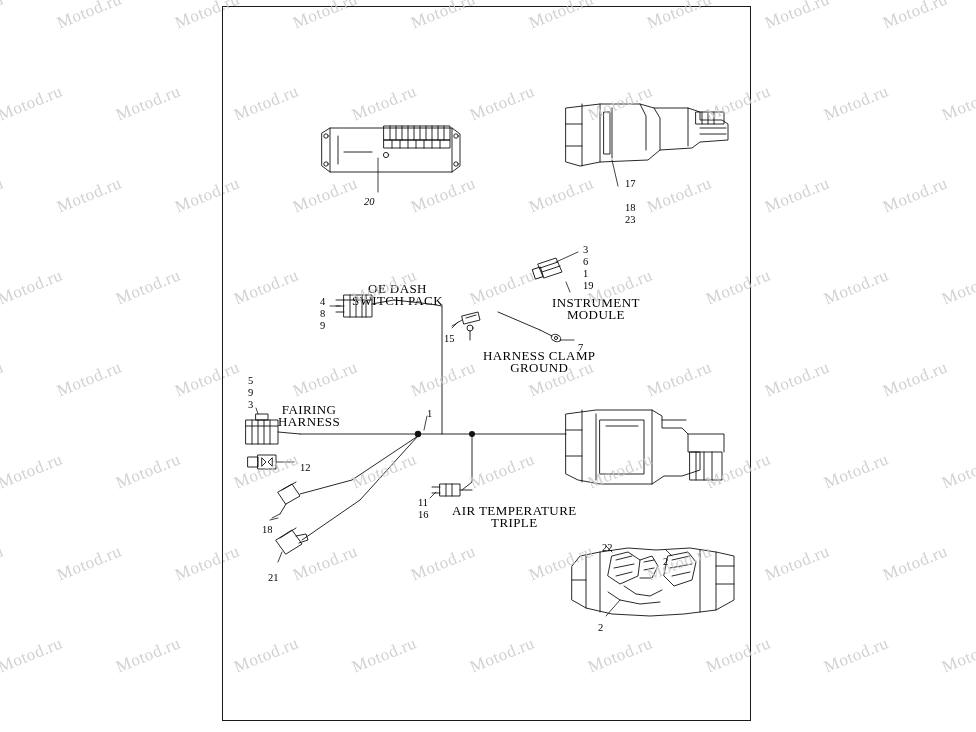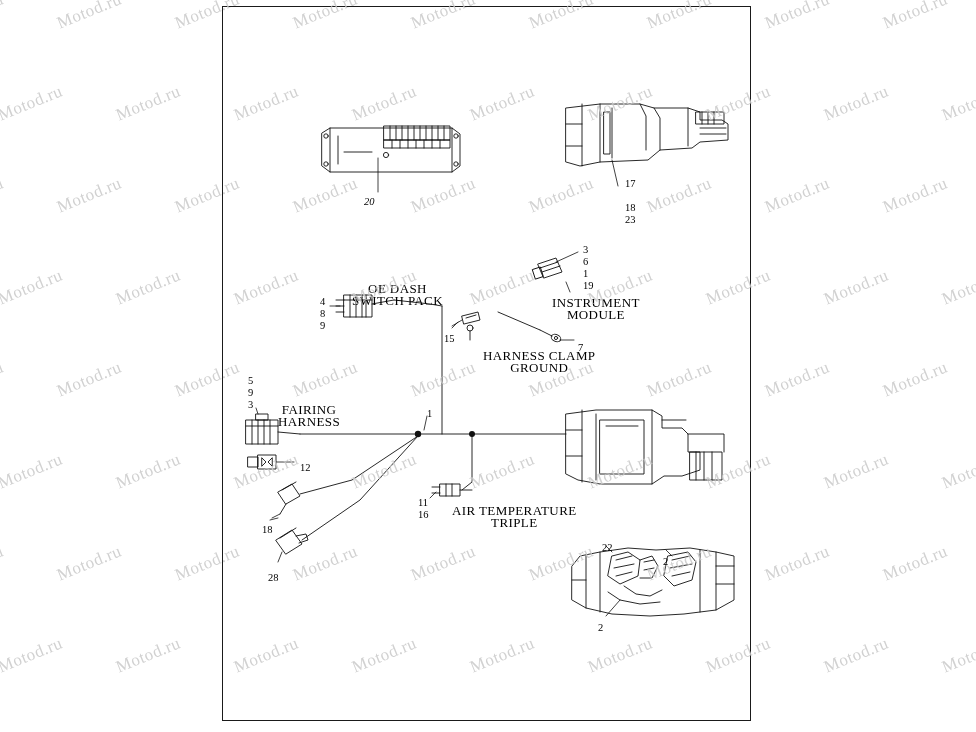--- a/index.html
+++ b/index.html
@@ -359,21 +359,21 @@
       <div class="lbl num" style="left: 444px; top: 333px;">15</div>
       <div class="lbl num" style="left: 578px; top: 342px;">7</div>
       <div class="lbl num" style="left: 248px; top: 375px;">5</div>
       <div class="lbl num" style="left: 248px; top: 387px;">9</div>
       <div class="lbl num" style="left: 248px; top: 399px;">3</div>
       <div class="lbl num" style="left: 427px; top: 408px;">1</div>
       <div class="lbl num" style="left: 300px; top: 456px; margin-top: 6px;">12</div>
       <div class="lbl num" style="left: 418px; top: 497px; text-align: center;">11</div>
       <div class="lbl num" style="left: 418px; top: 509px;">16</div>
       <div class="lbl num" style="left: 262px; top: 524px;">18</div>
-      <div class="lbl num" style="left: 268px; top: 572px;">28</div>
+      <div class="lbl num" style="left: 268px; top: 572px;">21</div>
       <div class="lbl num" style="left: 602px; top: 542px;">22</div>
       <div class="lbl num" style="left: 663px; top: 556px;">2</div>
       <div class="lbl num" style="left: 598px; top: 622px;">2</div>
       <div class="lbl cap" style="left: 352px; top: 283px;">OE DASH
 SWITCH PACK</div>
       <div class="lbl cap" style="left: 552px; top: 297px;">INSTRUMENT
 MODULE</div>
       <div class="lbl cap" style="left: 483px; top: 350px;">HARNESS CLAMP
 GROUND</div>
       <div class="lbl cap" style="left: 278px; top: 404px;">FAIRING

